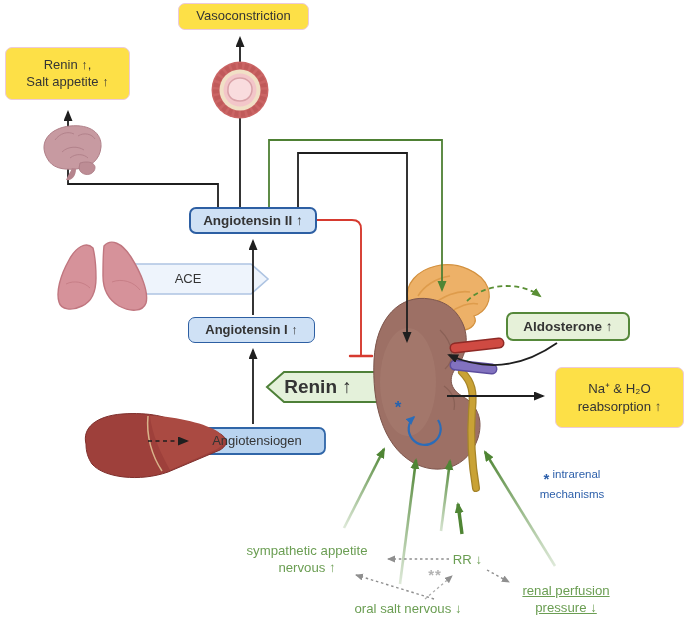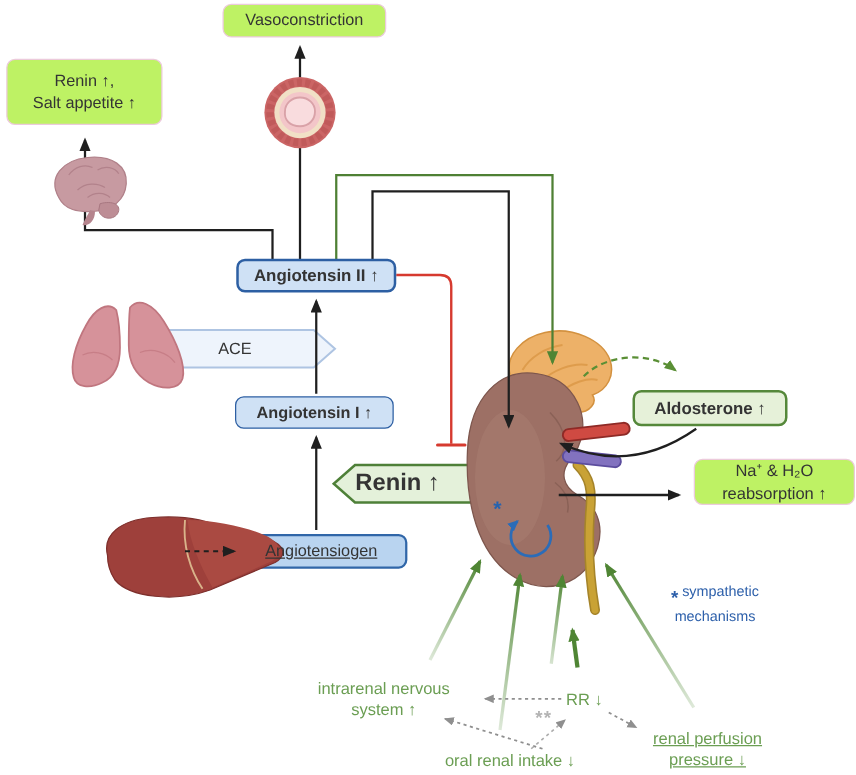--- a/index.html
+++ b/index.html
@@ -2,21 +2,21 @@
 <html><head>
 <meta charset="utf-8">
 <style>
   html,body{margin:0;padding:0;background:#fff;}
   #stage{position:relative;width:685px;height:620px;background:#ffffff;overflow:hidden;
          font-family:"Liberation Sans",sans-serif;}
   #diagram-svg{position:absolute;left:0;top:0;z-index:1;}
   .lbl{position:absolute;z-index:2;display:flex;flex-direction:column;align-items:center;
        justify-content:center;text-align:center;line-height:1.3;color:#343434;font-size:13px;}
   .box{border-radius:7px;box-sizing:border-box;}
-  .pink{background:#bef264;border:1.5px solid #eccadb;}
+  .pink{background:#fde047;border:1.5px solid #eccadb;}
   .blue{background:#cfe1f5;border:1.7px solid #2d5fa3;font-weight:bold;}
   .blue.bold-box{border-width:2px;}
   .greenbox{background:#e6f1d9;border:2px solid #55883a;}
   .b{font-weight:bold;}
   .greentxt{color:#6b9e53;}
   .bluetxt{color:#2c5faa;font-size:11.5px;}
   .graytxt{color:#b3b3b3;font-weight:bold;font-size:15px;letter-spacing:1px;}
   .star-blue{color:#2563b0;font-weight:bold;font-size:17px;}
   .note-star{font-size:15px;font-weight:bold;margin-right:3px;position:relative;top:2px;}
   .row{display:flex;align-items:flex-start;justify-content:center;}
@@ -156,60 +156,60 @@
 </div>
 
 <div class="lbl box blue" style="left:188px;top:317px;width:127px;height:26px;">
   <span>Angiotensin I ↑</span>
 </div>
 
 <div class="lbl b" style="left:272px;top:374px;width:92px;height:26px;font-size:19px;">
   <span>Renin ↑</span>
 </div>
 
-<div class="lbl" style="left:192px;top:428px;width:130px;height:26px;text-decoration:underline;">
+<div class="lbl" style="left:192px;top:428px;width:130px;height:26px;">
   <span>Angiotensiogen</span>
 </div>
 
 <div class="lbl box greenbox b" style="left:506px;top:312px;width:124px;height:29px;font-size:13.5px;">
   <span>Aldosterone ↑</span>
 </div>
 
-<div class="lbl box pink" style="left:555px;top:367px;width:129px;height:37px;font-size:13.2px;">
+<div class="lbl box pink" style="left:555px;top:367px;width:129px;height:61px;font-size:13.2px;">
   <span>Na⁺ &amp; H₂O</span>
   <span>reabsorption ↑</span>
 </div>
 
 <div class="lbl greentxt" style="left:236px;top:542px;width:142px;font-size:13.2px;">
-  <span>intrarenal nervous</span>
-  <span>system ↑</span>
+  <span>sympathetic appetite</span>
+  <span>nervous ↑</span>
 </div>
 
 <div class="lbl greentxt" style="left:445px;top:551px;width:45px;font-size:13.2px;justify-content:center;">
   <span>RR ↓</span>
 </div>
 
 <div class="lbl greentxt" style="left:348px;top:600px;width:120px;font-size:13.2px;">
-  <span>oral renal intake ↓</span>
+  <span>oral salt nervous ↓</span>
 </div>
 
 <div class="lbl greentxt" style="left:510px;top:582px;width:112px;font-size:13.2px;text-decoration:underline;">
   <span>renal perfusion</span>
   <span>pressure ↓</span>
 </div>
 
 <div class="lbl graytxt" style="left:421px;top:565px;width:28px;">
   <span>**</span>
 </div>
 
 <div class="lbl star-blue" style="left:390px;top:397px;width:16px;">
   <span>*</span>
 </div>
 
 <div class="lbl bluetxt" style="left:528px;top:467px;width:88px;">
   <span class="row">
     <span class="note-star">*</span>
-    <span>sympathetic</span>
+    <span>intrarenal</span>
   </span>
   <span>mechanisms</span>
 </div>
 
 </div>
 
 </body></html>

